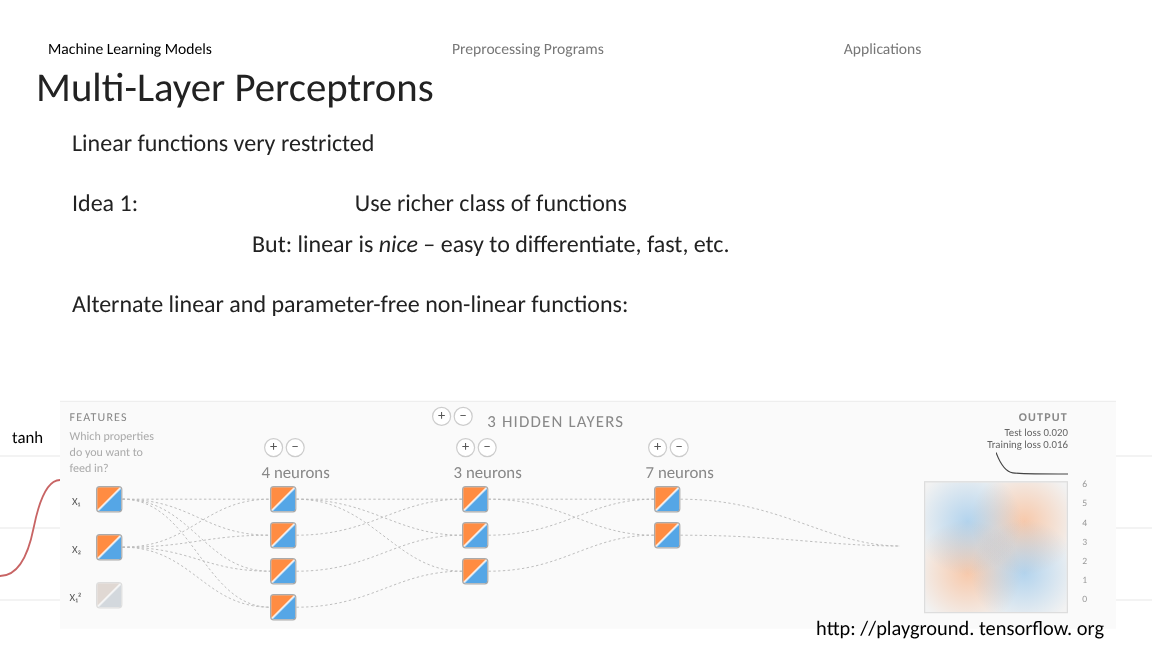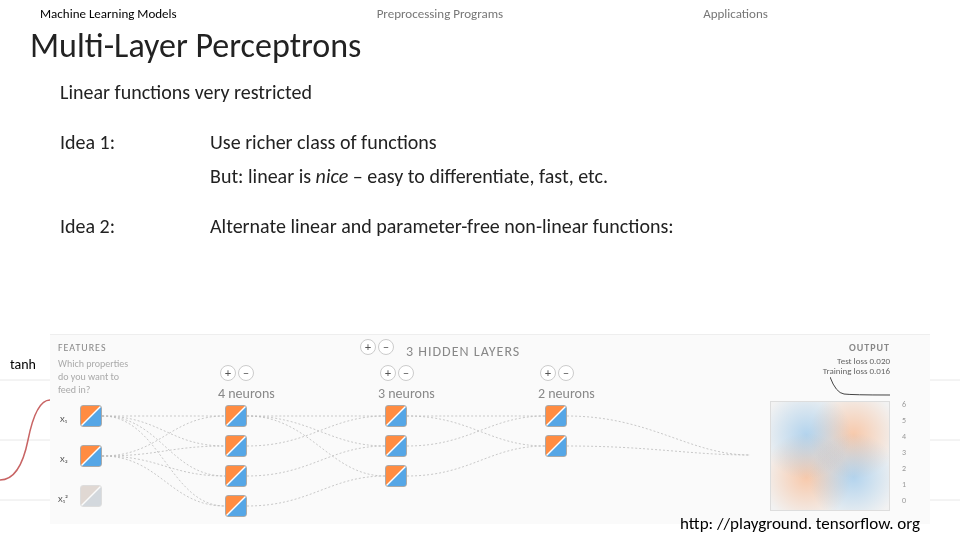--- a/index.html
+++ b/index.html
@@ -9,34 +9,35 @@
     background: #fff;
     position: relative;
     overflow: hidden;
   }
   .tabs {
     display: flex;
     padding: 6px 48px 0 40px;
     gap: 200px;
     font-size: 13px;
     color: #777;
+    margin-top: 28px;
   }
   .tabs .active { color: #000; }
   .title {
     font-size: 34px;
     font-weight: 400;
     color: #222;
     padding: 4px 0 0 30px;
   }
   .content {
     padding: 14px 0 0 60px;
   }
   .row { display: flex; margin-bottom: 26px; }
   .label { width: 150px; font-size: 20px; color: #222; }
-  .desc { font-size: 20px; color: #222; }
+  .desc { font-size: 20px; color: #222; text-align: center; }
   .desc .line2 { margin-top: 10px; }
   .italic { font-style: italic; }
   .tanh-label {
     position: absolute;
     left: 10px; top: 356px;
     font-size: 14px; color: #000;
   }
   .diagram {
     position: absolute;
     left: 50px; top: 334px;
@@ -151,21 +152,20 @@
   <div class="row">
     <div class="label">Idea 1:</div>
     <div class="desc">
       <div>Use richer class of functions</div>
       <div class="line2">
         <span>But: linear is </span><span class="italic">nice</span><span> – easy to differentiate, fast, etc.</span>
       </div>
     </div>
   </div>
   <div class="row">
-    <div class="label">Idea 2:</div>
     <div class="desc">Alternate linear and parameter-free non-linear functions:</div>
   </div>
 </div>
 
 <svg class="bg-grid">
   <g stroke="#e8e8e8" stroke-width="1">
     <line x1="0" y1="40" x2="960" y2="40"></line>
     <line x1="0" y1="100" x2="960" y2="100"></line>
     <line x1="0" y1="160" x2="960" y2="160"></line>
   </g>
@@ -193,21 +193,21 @@
   <div class="pm" style="left:330px; top:30px;">
     <div class="btn">+</div>
     <div class="btn">−</div>
   </div>
   <div class="layer-count" style="left:328px; top:50px;">3 neurons</div>
 
   <div class="pm" style="left:490px; top:30px;">
     <div class="btn">+</div>
     <div class="btn">−</div>
   </div>
-  <div class="layer-count" style="left:488px; top:50px;">2 neurons</div>
+  <div class="layer-count" style="left:488px; top:50px;">7 neurons</div>
 
   <div class="feat-label" style="left:10px; top:78px;">X₁</div>
   <div class="node" style="left:30px; top:70px;"></div>
   <div class="feat-label" style="left:10px; top:118px;">X₂</div>
   <div class="node" style="left:30px; top:110px;"></div>
   <div class="feat-label" style="left:8px; top:158px;">X₁²</div>
   <div class="node pale" style="left:30px; top:150px;"></div>
 
   <div class="node" style="left:175px; top:70px;"></div>
   <div class="node" style="left:175px; top:100px;"></div>

